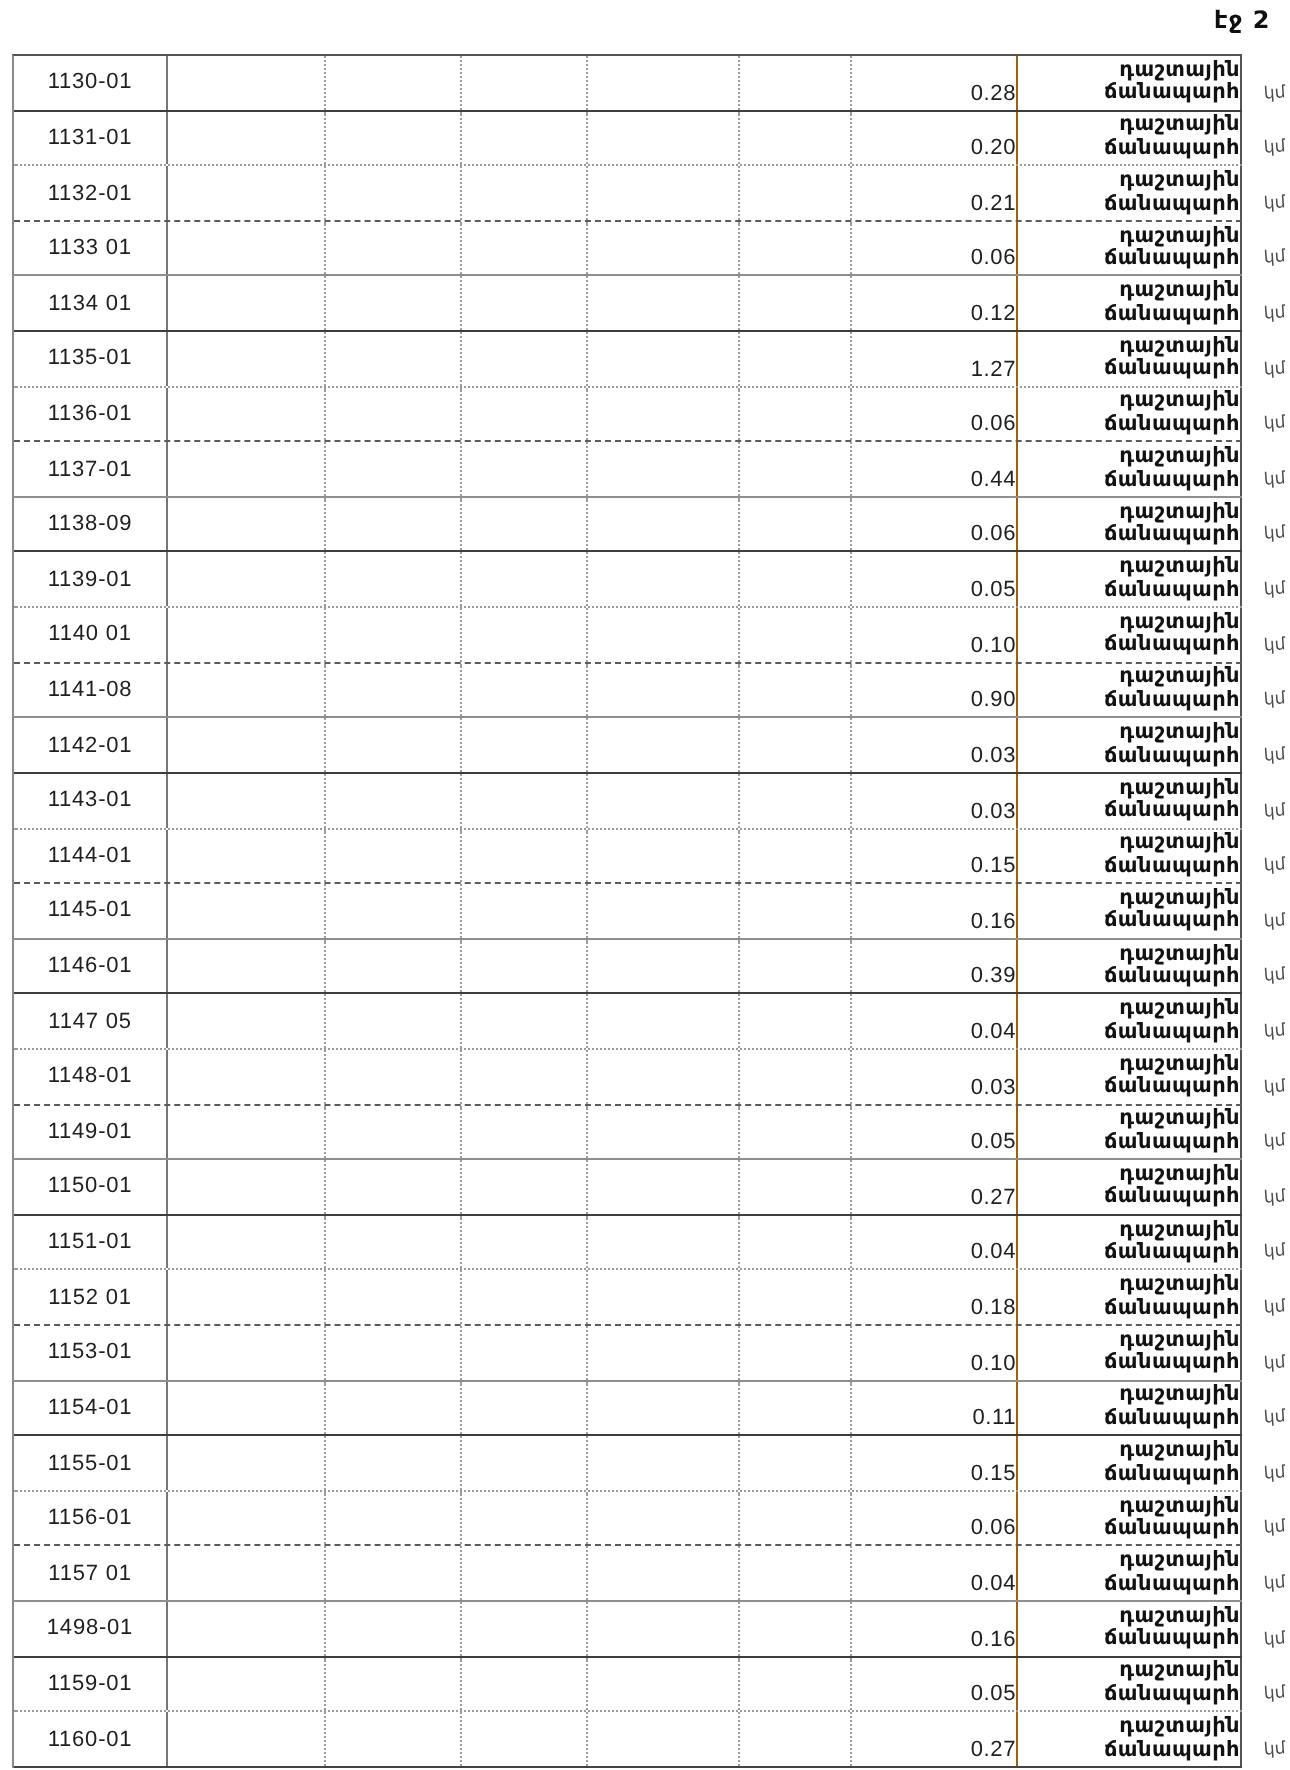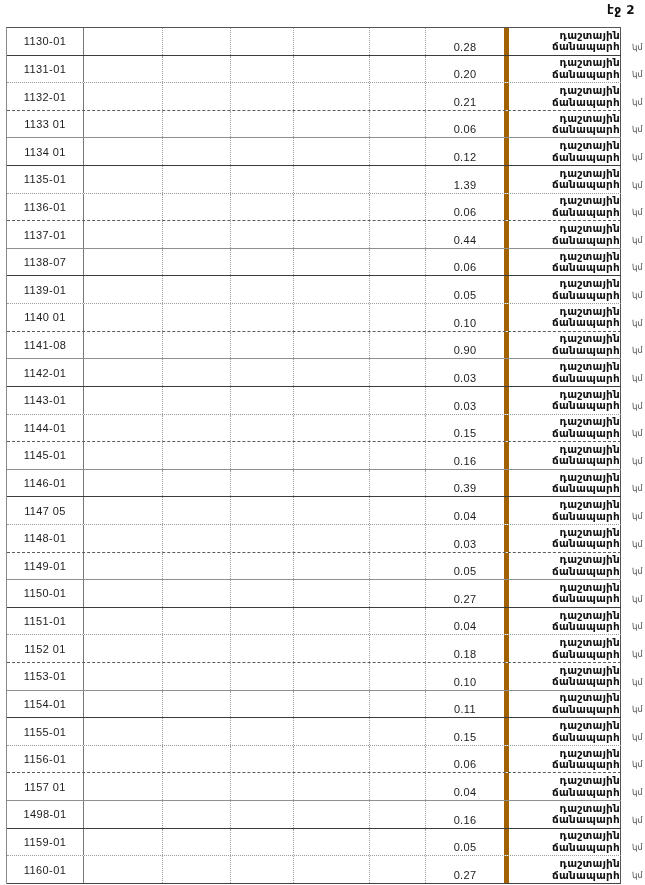--- a/index.html
+++ b/index.html
@@ -42,23 +42,24 @@
     display:flex;align-items:center;justify-content:center;
     overflow:visible;
   }
   .cell.empty{border-right:1px dotted #9b9b9b;}
   .cell.id{border-right:1px solid #777;}
   .cell.id span{
     font-size:11px;letter-spacing:0.4px;color:#222;
     font-family:"Liberation Sans","DejaVu Sans",sans-serif;
   }
   .cell.value{
-    border-right:5px solid #a16207;
+    border-right:1px solid #a16207;
     align-items:flex-end;
     padding-bottom:2px;
+    justify-content:flex-end;
   }
   .cell.value span{
     font-size:11px;letter-spacing:0.3px;color:#222;
     font-family:"Liberation Sans","DejaVu Sans",sans-serif;
   }
   .cell.type{
     border-right:1.2px solid #555;
     flex-direction:column;
     align-items:flex-end;
     justify-content:center;
@@ -184,21 +185,21 @@
   <div class="row">
     <div class="cell id">
       <span>1135-01</span>
     </div>
     <div class="cell empty"></div>
     <div class="cell empty"></div>
     <div class="cell empty"></div>
     <div class="cell empty"></div>
     <div class="cell empty"></div>
     <div class="cell value">
-      <span>1.39</span>
+      <span>1.27</span>
     </div>
     <div class="cell type">
       <span class="t1">դաշտային</span>
       <span class="t2">ճանապարհ</span>
     </div>
     <span class="unit">կմ</span>
   </div>
 
   <div class="row">
     <div class="cell id">
@@ -233,21 +234,21 @@
     </div>
     <div class="cell type">
       <span class="t1">դաշտային</span>
       <span class="t2">ճանապարհ</span>
     </div>
     <span class="unit">կմ</span>
   </div>
 
   <div class="row">
     <div class="cell id">
-      <span>1138-07</span>
+      <span>1138-09</span>
     </div>
     <div class="cell empty"></div>
     <div class="cell empty"></div>
     <div class="cell empty"></div>
     <div class="cell empty"></div>
     <div class="cell empty"></div>
     <div class="cell value">
       <span>0.06</span>
     </div>
     <div class="cell type">

